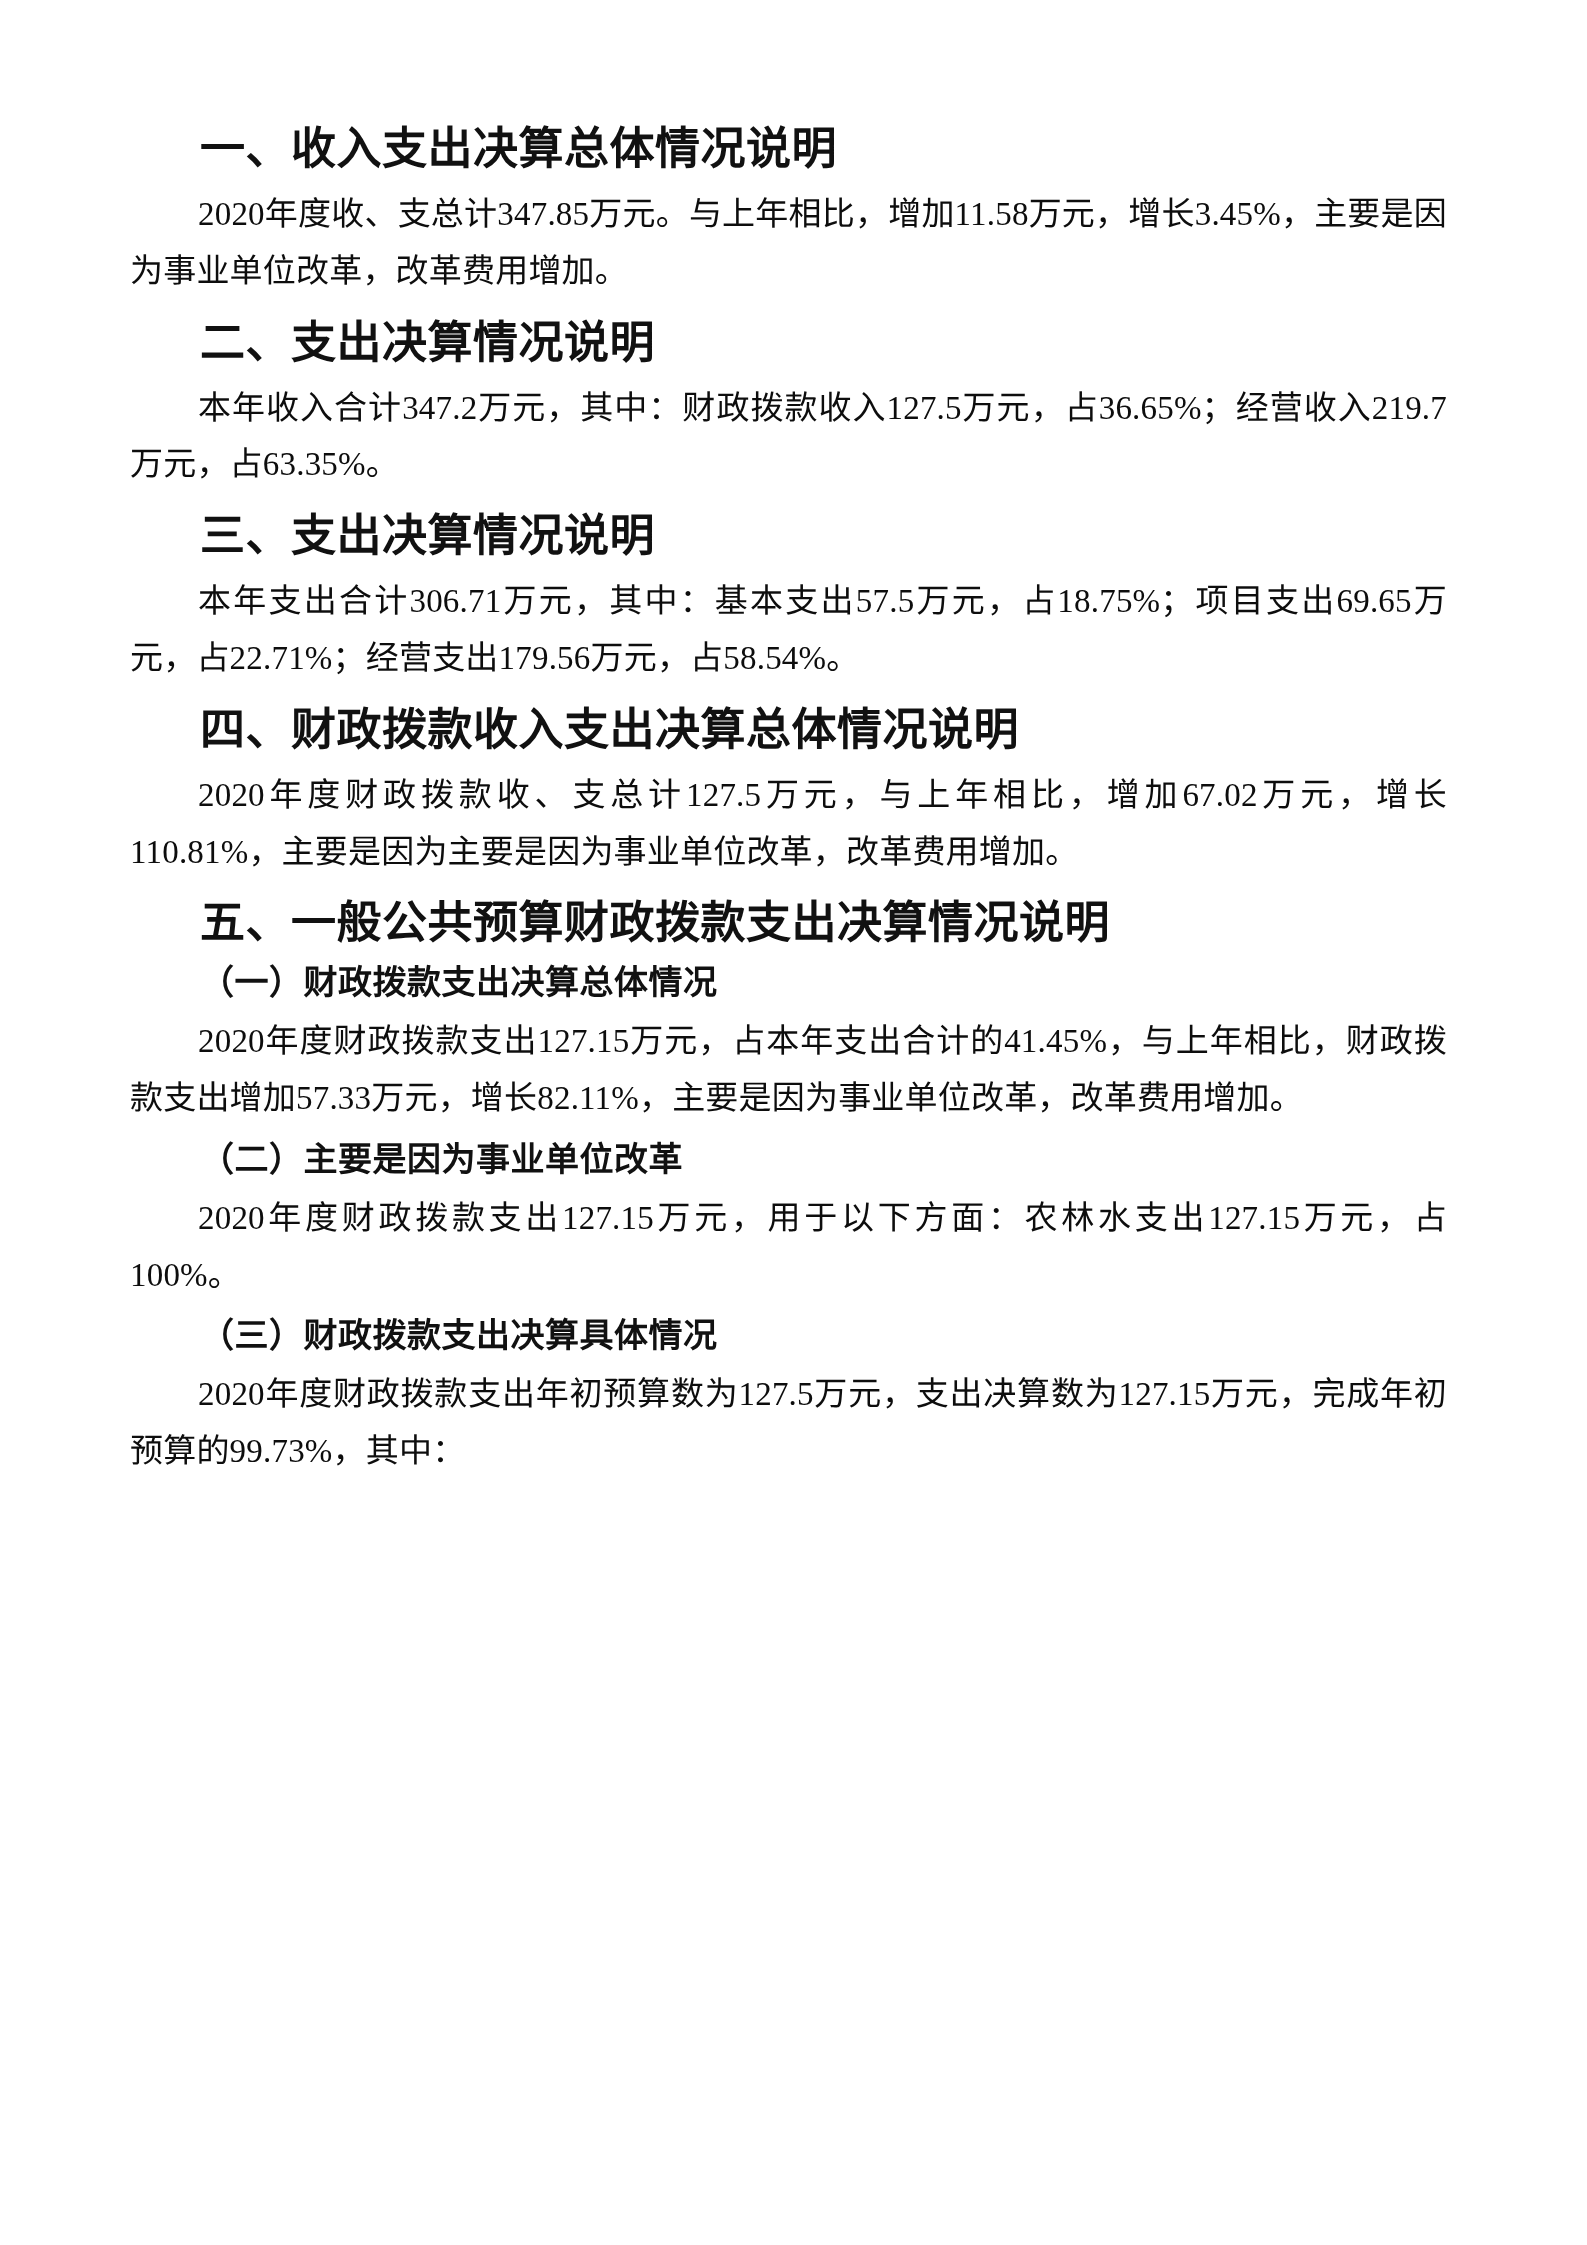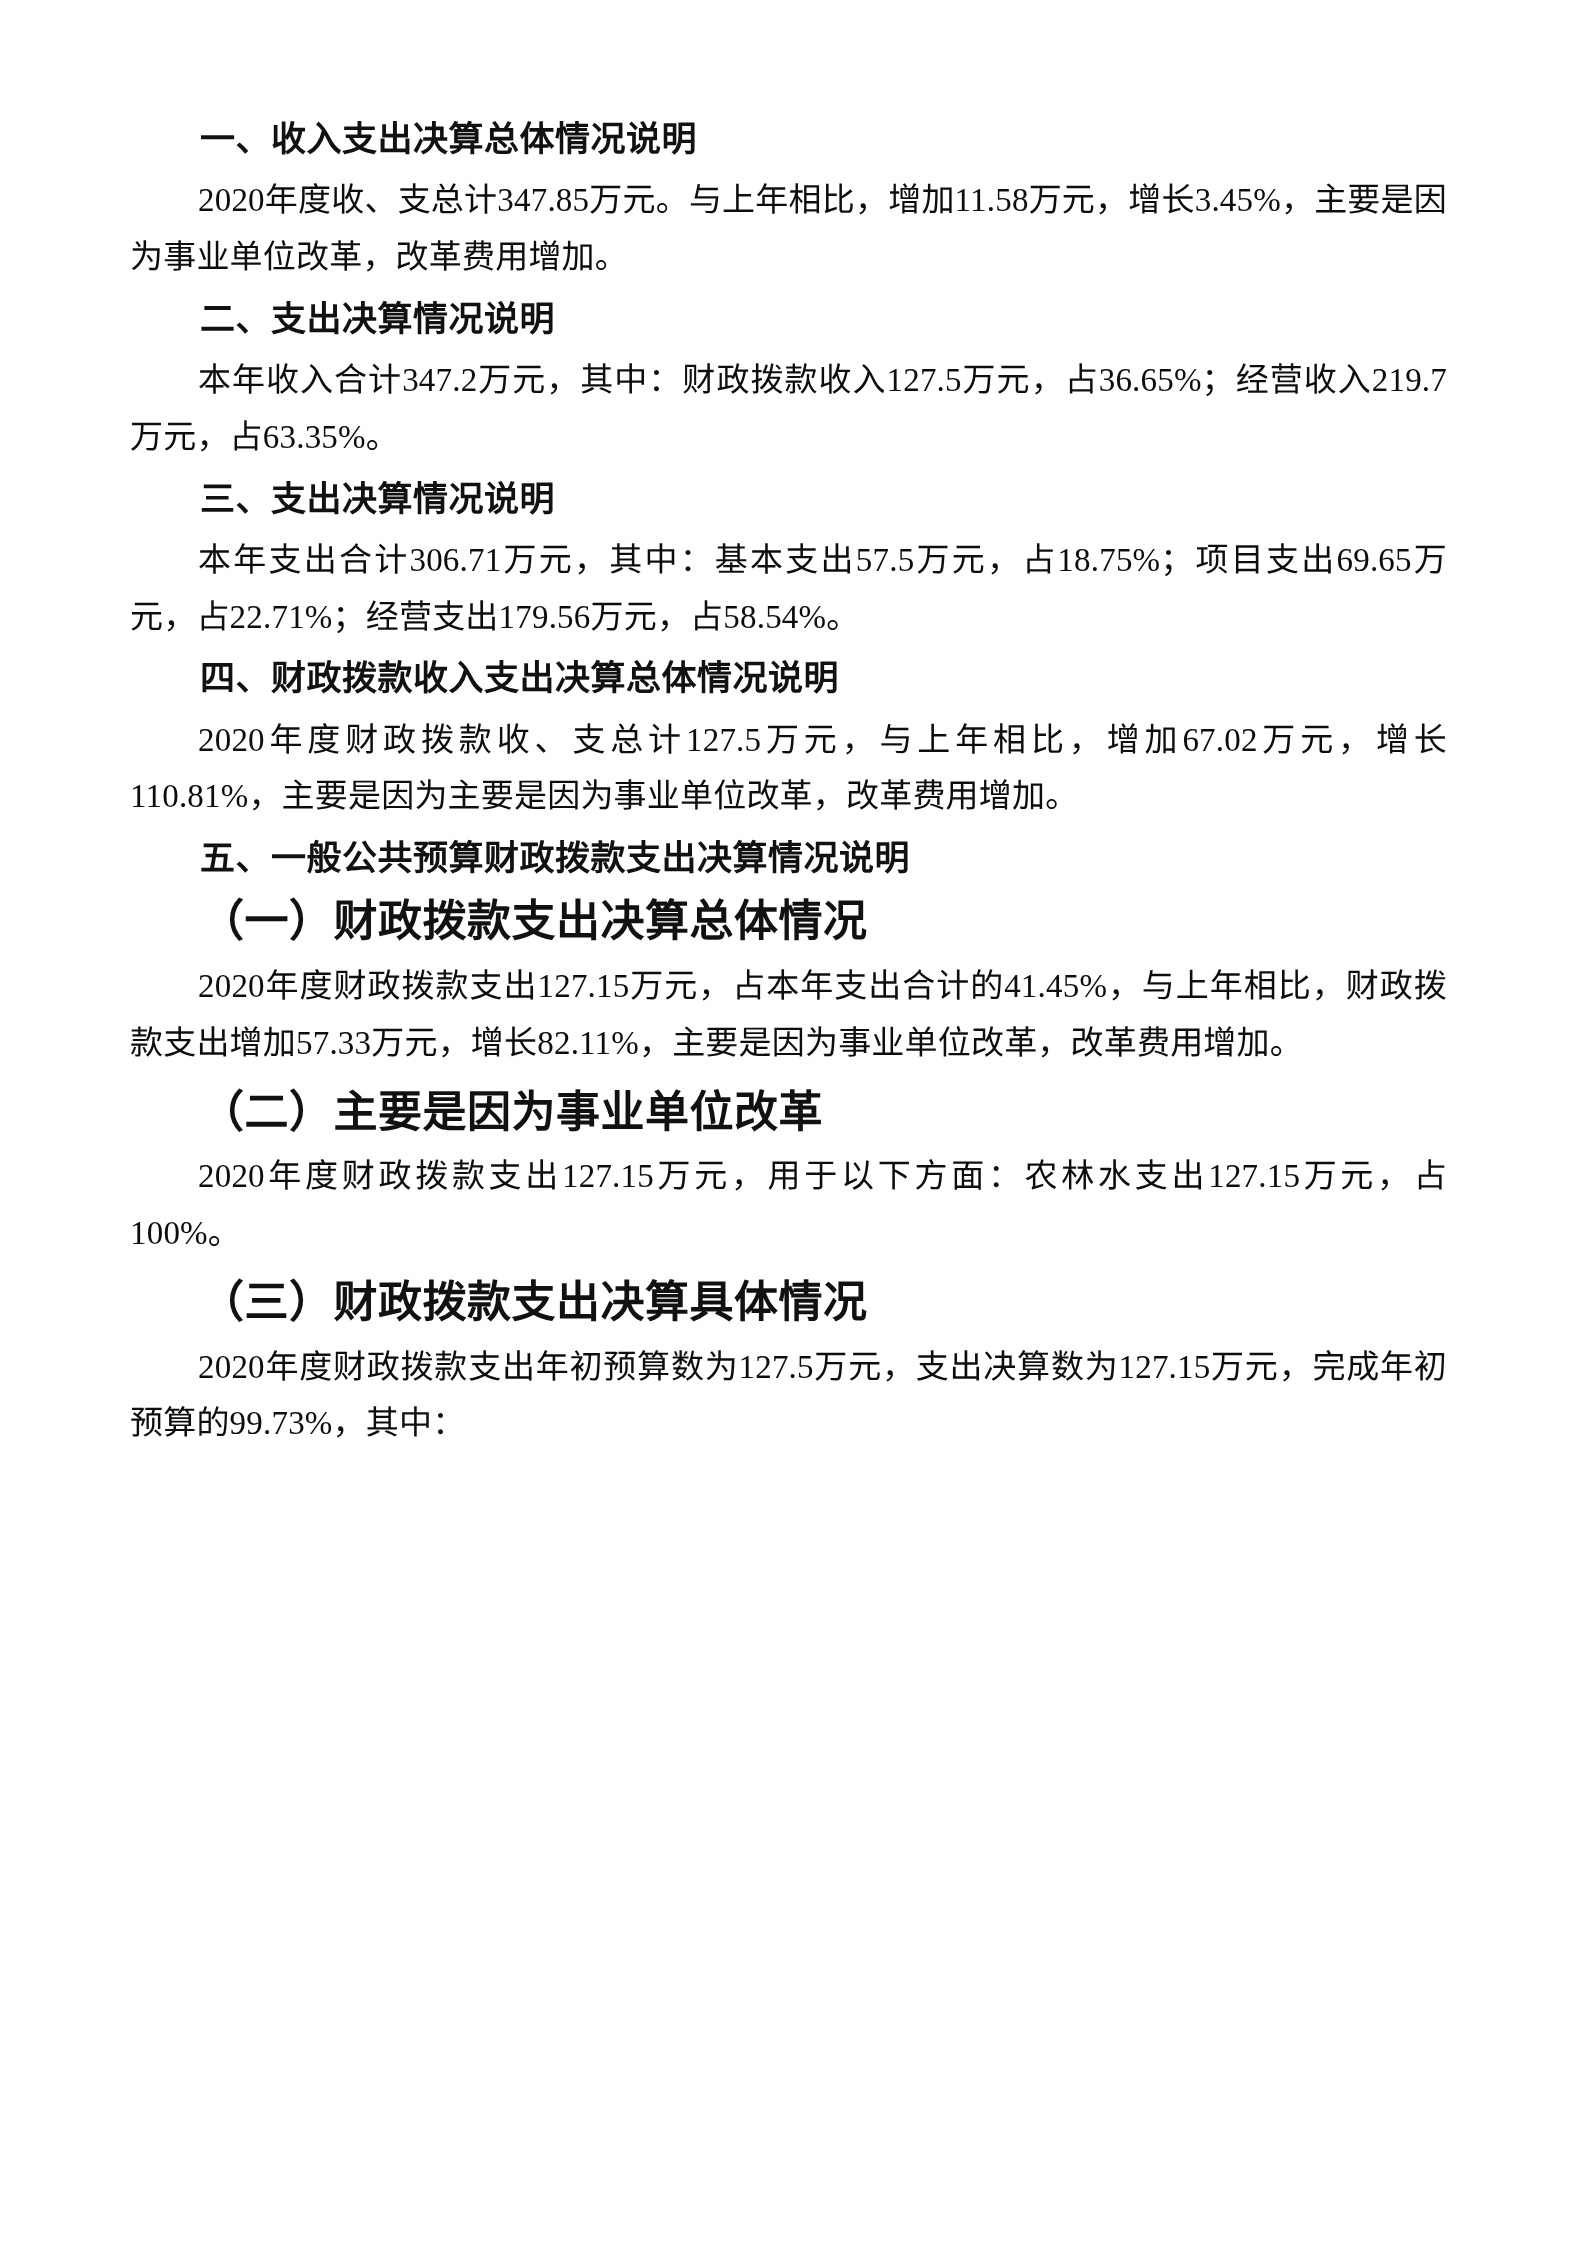--- a/index.html
+++ b/index.html
@@ -19,34 +19,34 @@
     min-height: 2245px;
     box-sizing: border-box;
     padding: 118px 130px 60px 130px;
     background: #ffffff;
   }
   .doc-body {
     width: 1330px;
     margin: 0 auto;
   }
   h2.section-heading {
-    font-family: Liberation Mono, monospace;
+    font-family: Liberation Sans, sans-serif;
     font-weight: bold;
-    font-size: 35px;
+    font-size: 45px;
     line-height: 1.38;
     margin: 0 0 6px 0;
     padding: 0;
     text-indent: 70px;
     letter-spacing: 0.5px;
     color: #111111;
   }
   h3.sub-heading {
-    font-family: Liberation Sans, sans-serif;
+    font-family: Liberation Serif, serif;
     font-weight: bold;
-    font-size: 44px;
+    font-size: 34px;
     line-height: 1.38;
     margin: 0 0 6px 0;
     padding: 0;
     text-indent: 70px;
     letter-spacing: 0.5px;
     color: #111111;
   }
   p.para {
     font-family: "Liberation Serif", "DejaVu Serif", serif;
     font-size: 33px;

